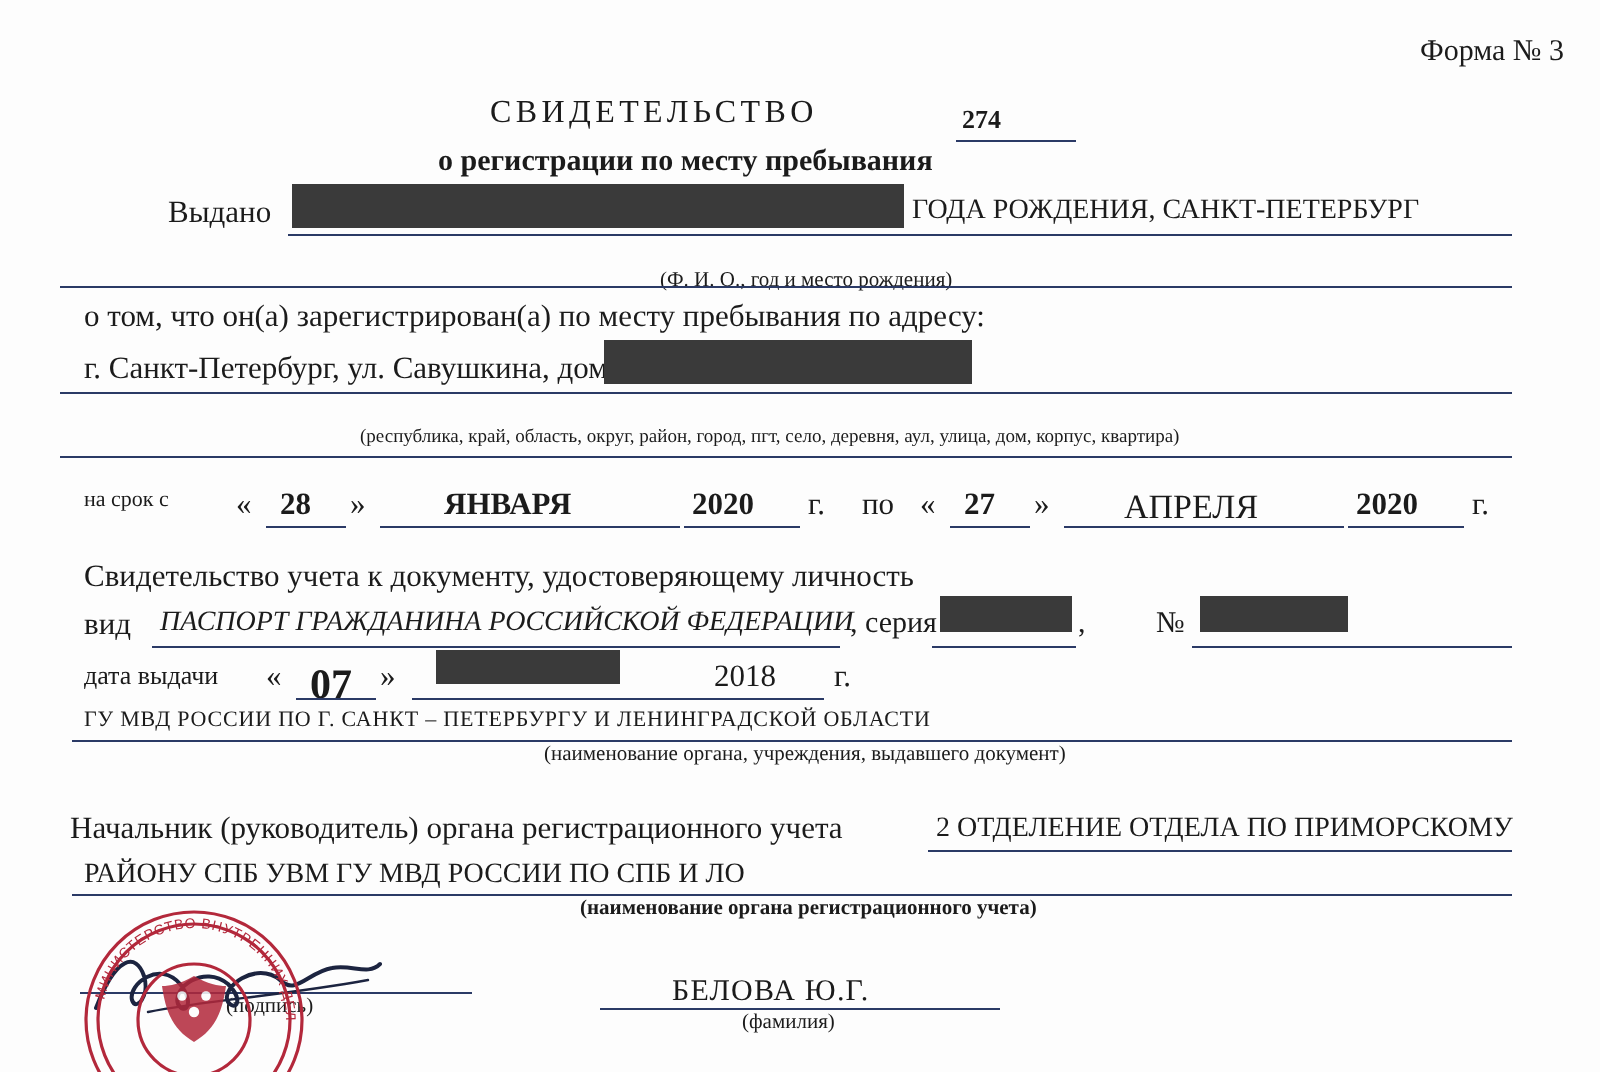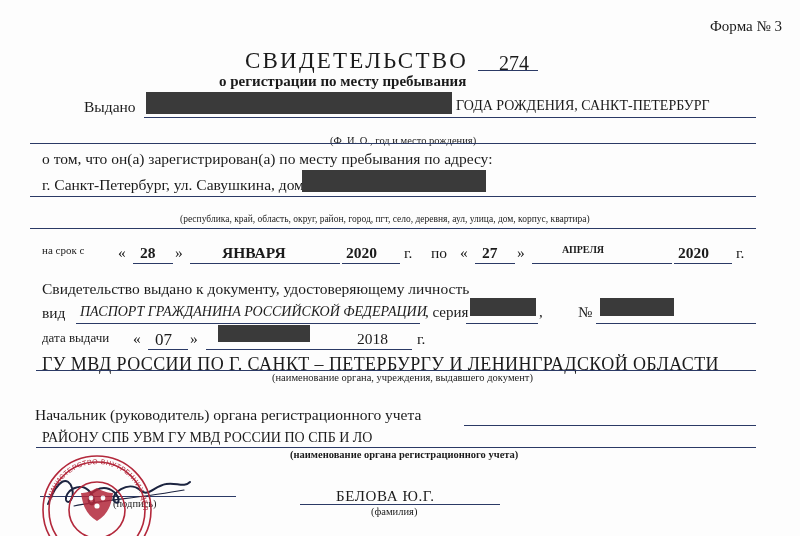--- a/index.html
+++ b/index.html
@@ -33,34 +33,35 @@
 
   
   #form-no {
     right: 18px;
     top: 18px;
     font-size: 15px;
   }
   #title {
     left: 245px;
     top: 48px;
-    font-size: 23px;
+    font-size: 16px;
     letter-spacing: 2.2px;
     font-weight: 400;
   }
   #subtitle {
     left: 219px;
     top: 73px;
     font-size: 15px;
     font-weight: bold;
   }
   #cert-number {
-    left: 499px;
+    left: 481px;
     top: 52px;
-    font-size: 20px;
+    font-size: 13px;
+    font-weight: bold;
   }
 
   #issued-label { left: 84px; top: 98px; font-size: 15.5px; }
   #birth-place { left: 456px; top: 98px; font-size: 14px; }
   #fio-caption { left: 330px; top: 135px; }
 
   #about-line { left: 42px; top: 150px; font-size: 15.5px; }
   #addr-line { left: 42px; top: 176px; font-size: 15.5px; }
   #addr-caption { left: 180px; top: 214px; }
 
@@ -68,37 +69,37 @@
   #q1 { left: 118px; top: 244px; font-size: 15.5px; }
   #day-from { left: 140px; top: 244px; font-size: 15.5px; font-weight: bold; }
   #q2 { left: 175px; top: 244px; font-size: 15.5px; }
   #month-from { left: 222px; top: 244px; font-size: 15.5px; font-weight: bold; }
   #year-from { left: 346px; top: 244px; font-size: 15.5px; font-weight: bold; }
   #g1 { left: 404px; top: 244px; font-size: 15.5px; }
   #po { left: 431px; top: 244px; font-size: 15.5px; }
   #q3 { left: 460px; top: 244px; font-size: 15.5px; }
   #day-to { left: 482px; top: 244px; font-size: 15.5px; font-weight: bold; }
   #q4 { left: 517px; top: 244px; font-size: 15.5px; }
-  #month-to { left: 562px; top: 244px; font-size: 10px; font-weight: bold; }
+  #month-to { left: 562px; top: 244px; font-size: 17px; font-weight: normal; }
   #year-to { left: 678px; top: 244px; font-size: 15.5px; font-weight: bold; }
   #g2 { left: 736px; top: 244px; font-size: 15.5px; }
 
   #doc-line { left: 42px; top: 280px; font-size: 15.5px; }
   #vid-label { left: 42px; top: 304px; font-size: 15.5px; }
   #vid-value { left: 80px; top: 304px; font-size: 14px; font-style: italic; }
   #seriya { left: 425px; top: 304px; font-size: 15px; }
   #comma { left: 539px; top: 304px; font-size: 15px; }
   #nomer { left: 578px; top: 304px; font-size: 15px; }
   #date-label { left: 42px; top: 330px; font-size: 13px; }
   #q5 { left: 133px; top: 330px; font-size: 15.5px; }
-  #day-issue { left: 155px; top: 330px; font-size: 17px; font-weight: normal; }
+  #day-issue { left: 155px; top: 330px; font-size: 21px; font-weight: bold; }
   #q6 { left: 190px; top: 330px; font-size: 15.5px; }
   #year-issue { left: 357px; top: 330px; font-size: 15.5px; text-align: center; }
   #g3 { left: 417px; top: 330px; font-size: 15.5px; }
-  #organ { left: 42px; top: 354px; font-size: 18px; letter-spacing: .4px; }
+  #organ { left: 42px; top: 354px; font-size: 11px; letter-spacing: .4px; }
   #organ-caption { left: 272px; top: 372px; }
 
   #chief-label { left: 35px; top: 406px; font-size: 15.5px; }
   #chief-org1 { left: 468px; top: 407px; font-size: 14px; }
   #chief-org2 { left: 42px; top: 430px; font-size: 14px; }
   #chief-caption { left: 290px; top: 449px; font-weight: bold; }
 
   #sign-caption { left: 113px; top: 498px; }
   #surname { left: 336px; top: 488px; font-size: 15px; letter-spacing: .6px; }
   #surname-caption { left: 371px; top: 506px; }
@@ -156,21 +157,21 @@
   <div class="t" id="q3">«</div>
   <div class="t" id="day-to">27</div>
   <div class="line" style="left:475px; top:263px; width:40px;"></div>
   <div class="t" id="q4">»</div>
   <div class="t" id="month-to">АПРЕЛЯ</div>
   <div class="line" style="left:532px; top:263px; width:140px;"></div>
   <div class="t" id="year-to">2020</div>
   <div class="line" style="left:674px; top:263px; width:58px;"></div>
   <div class="t" id="g2">г.</div>
 
-  <div class="t" id="doc-line">Свидетельство выдано к документу, удостоверяющему личность</div>
+  <div class="t" id="doc-line">Свидетельство учета к документу, удостоверяющему личность</div>
 
   <div class="t" id="vid-label">вид</div>
   <div class="t" id="vid-value">ПАСПОРТ ГРАЖДАНИНА РОССИЙСКОЙ ФЕДЕРАЦИИ</div>
   <div class="line" style="left:76px; top:323px; width:344px;"></div>
   <div class="t" id="seriya">, серия</div>
   <div class="redact" style="left:470px; top:298px; width:66px; height:18px;"></div>
   <div class="line" style="left:466px; top:323px; width:72px;"></div>
   <div class="t" id="comma">,</div>
   <div class="t" id="nomer">№</div>
   <div class="redact" style="left:600px; top:298px; width:74px; height:18px;"></div>
@@ -185,20 +186,21 @@
   <div class="line" style="left:206px; top:349px; width:146px;"></div>
   <div class="t" id="year-issue">2018</div>
   <div class="line" style="left:352px; top:349px; width:60px;"></div>
   <div class="t" id="g3">г.</div>
 
   <div class="t" id="organ">ГУ  МВД  РОССИИ  ПО  Г. САНКТ – ПЕТЕРБУРГУ  И  ЛЕНИНГРАДСКОЙ ОБЛАСТИ</div>
   <div class="line" style="left:36px; top:370px; width:720px;"></div>
   <div class="t small center" id="organ-caption">(наименование органа, учреждения, выдавшего документ)</div>
 
   <div class="t" id="chief-label">Начальник (руководитель) органа регистрационного учета</div>
+  <div class="t" id="chief-org1">2 ОТДЕЛЕНИЕ ОТДЕЛА  ПО ПРИМОРСКОМУ</div>
   <div class="line" style="left:464px; top:425px; width:292px;"></div>
   <div class="t" id="chief-org2">РАЙОНУ СПБ УВМ  ГУ  МВД РОССИИ  ПО СПБ  И  ЛО</div>
   <div class="line" style="left:36px; top:447px; width:720px;"></div>
   <div class="t small center" id="chief-caption">(наименование органа регистрационного учета)</div>
 
   <div class="line" style="left:40px; top:496px; width:196px;"></div>
   <div class="t small" id="sign-caption">(подпись)</div>
   <div class="t" id="surname">БЕЛОВА Ю.Г.</div>
   <div class="line" style="left:300px; top:504px; width:200px;"></div>
   <div class="t small" id="surname-caption">(фамилия)</div>

